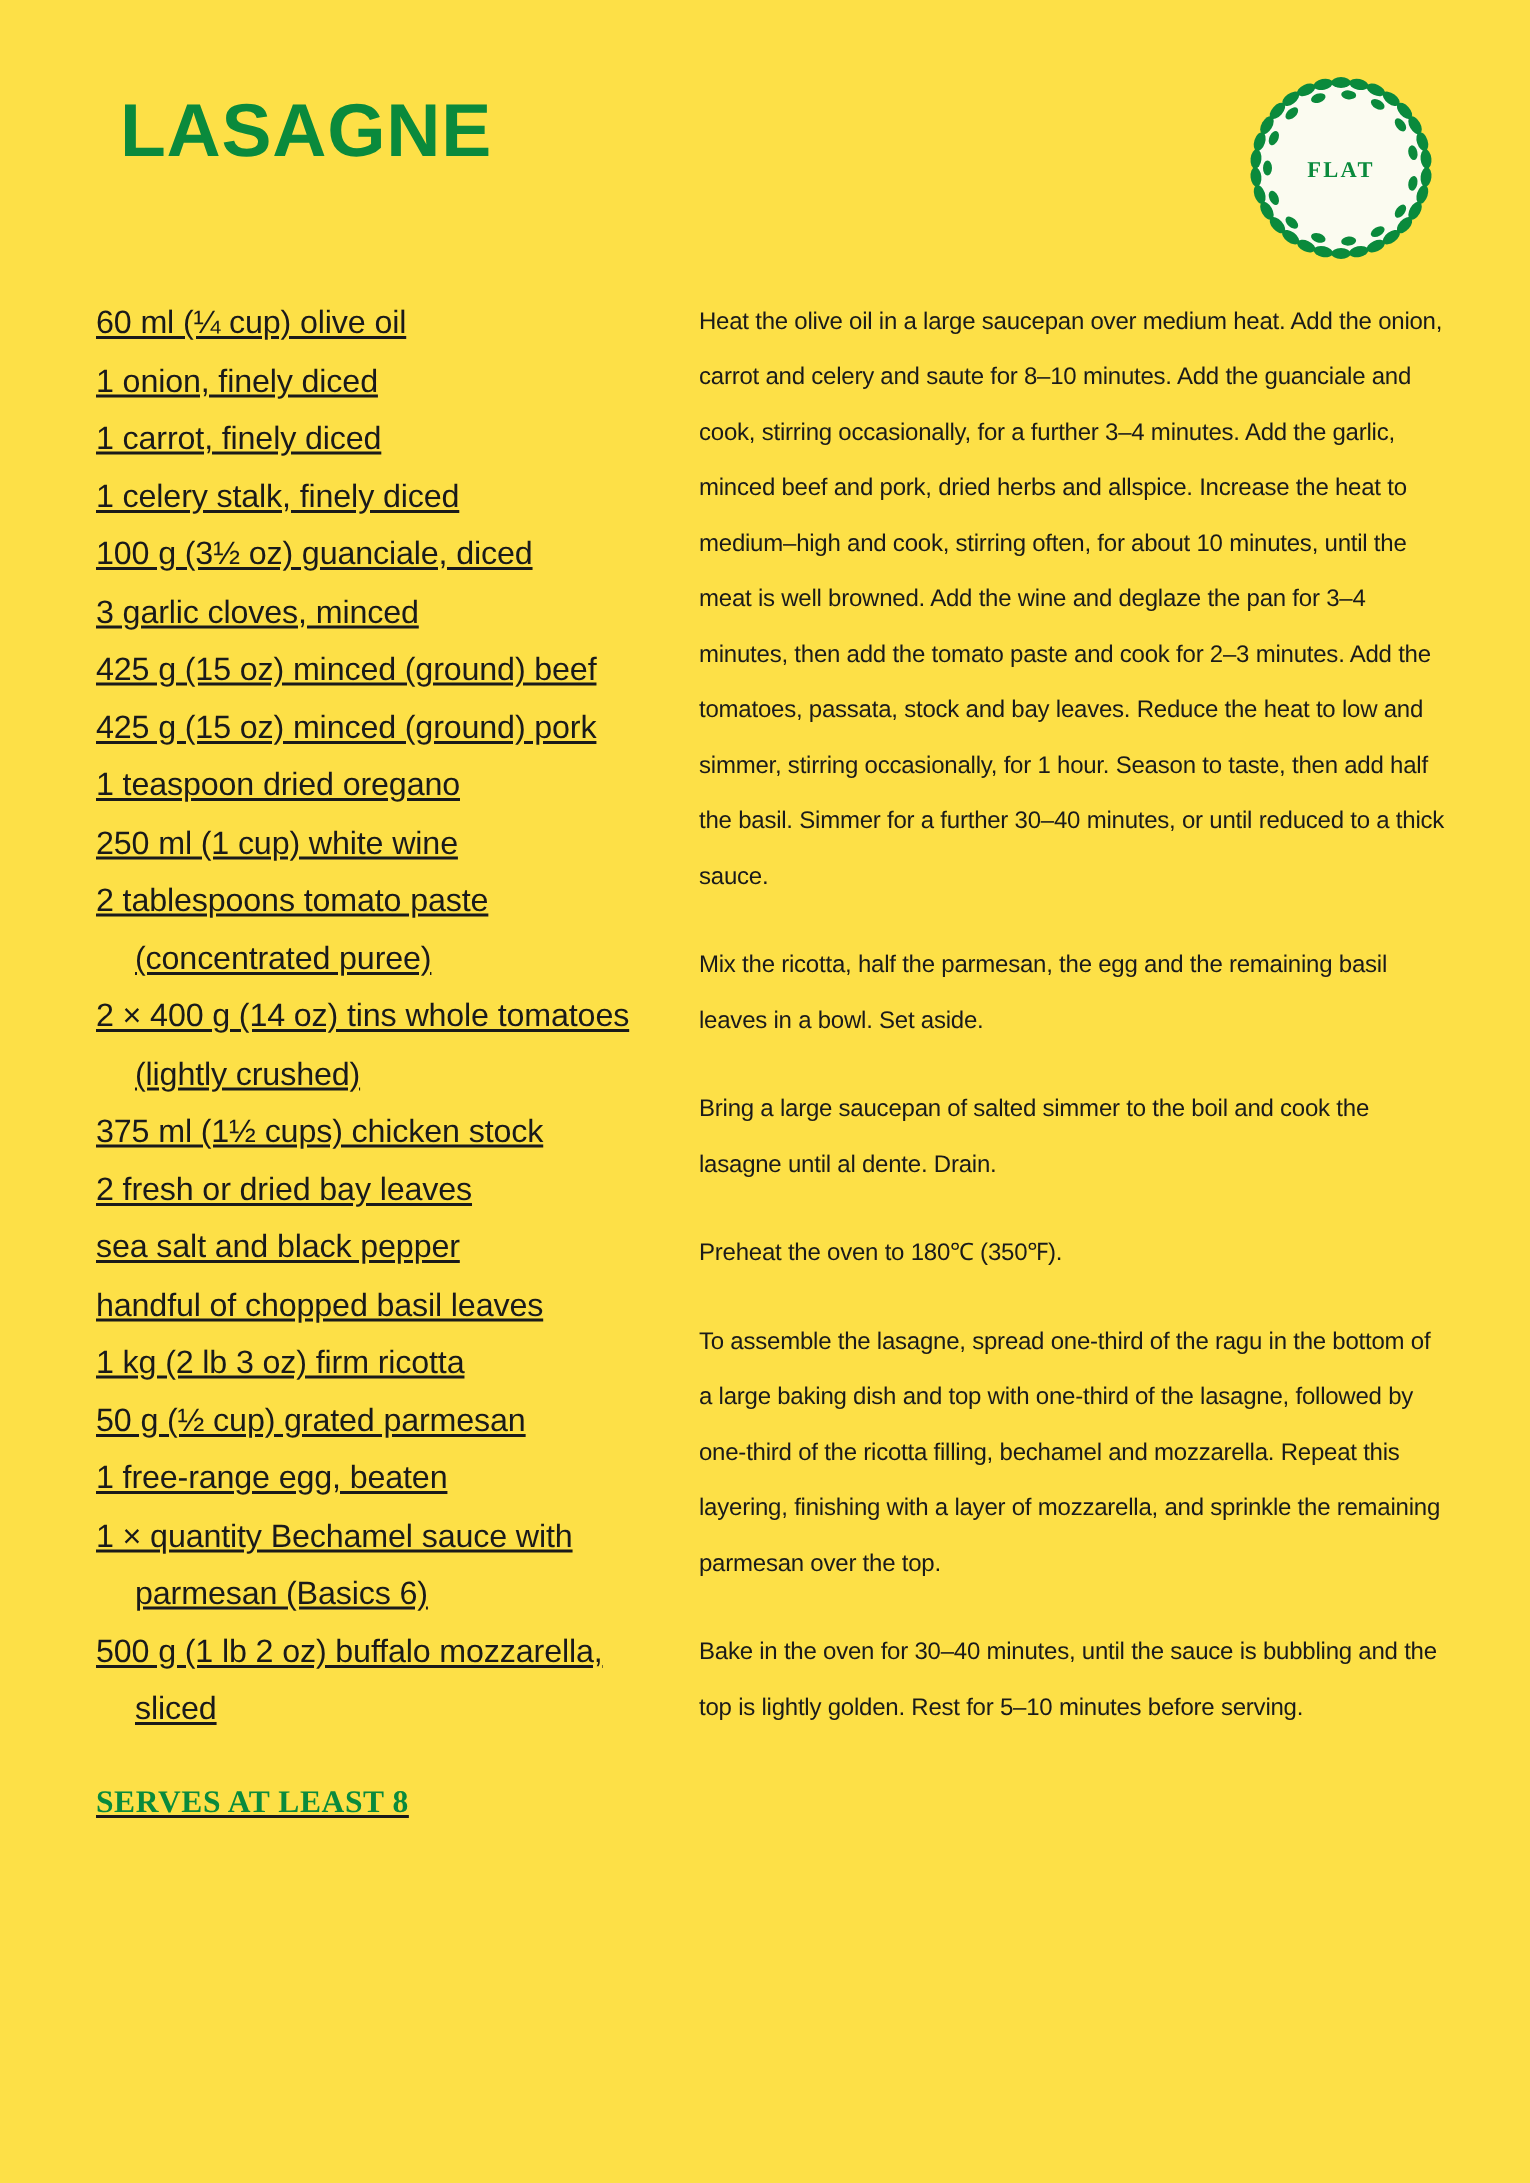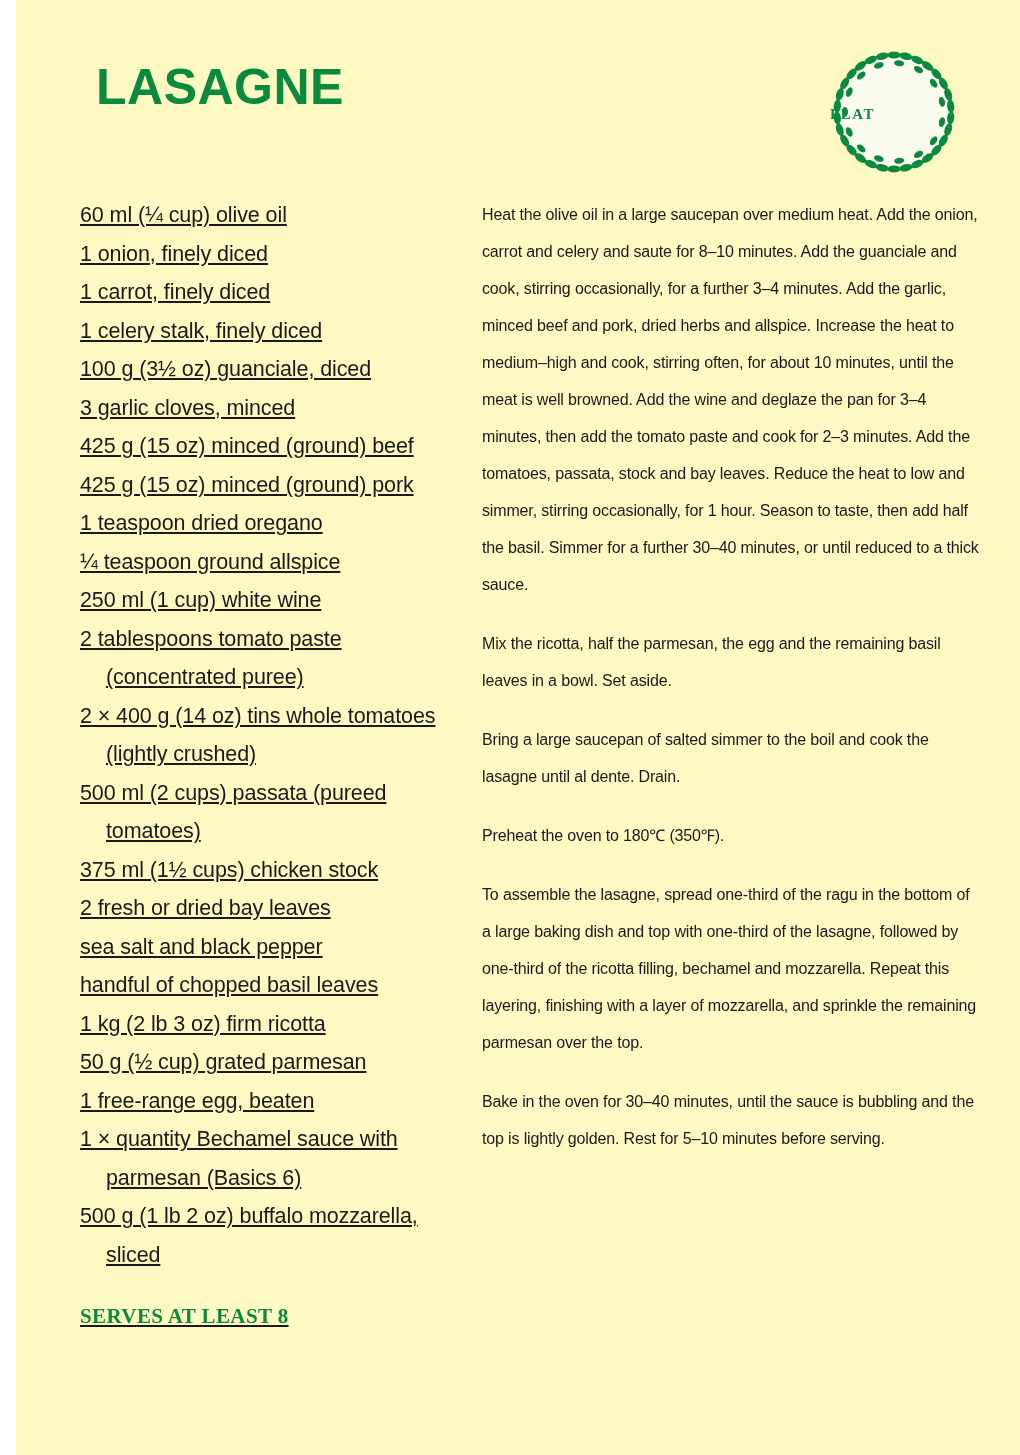--- a/index.html
+++ b/index.html
@@ -12,22 +12,21 @@
     height: 1455px;
     position: relative;
     font-family: "Liberation Sans", sans-serif;
     color: #1a1a1a;
     overflow: hidden;
   }
 
   .page {
     position: absolute;
     inset: 0;
-    background: #fef9c3;
-    margin-left: 16px;
+    background: #fde047;
   }
 
   
   .title {
     position: absolute;
     left: 80px;
     top: 62px;
     font-family: "Liberation Sans", sans-serif;
     font-weight: bold;
     font-size: 50px;
@@ -47,21 +46,21 @@
   .badge svg {
     display: block;
     width: 128px;
     height: 128px;
   }
   .badge-label {
     position: absolute;
     left: 0;
     top: 58px;
     width: 128px;
-    text-align: left;
+    text-align: center;
     font-family: "Liberation Serif", serif;
     font-weight: bold;
     font-size: 15px;
     letter-spacing: 1.5px;
     color: #0a8a3c;
   }
 
   
   .columns {
     position: absolute;
@@ -190,25 +189,23 @@
       <ul class="ingredients">
         <li>60 ml (¼ cup) olive oil</li>
         <li>1 onion, finely diced</li>
         <li>1 carrot, finely diced</li>
         <li>1 celery stalk, finely diced</li>
         <li>100 g (3½ oz) guanciale, diced</li>
         <li>3 garlic cloves, minced</li>
         <li>425 g (15 oz) minced (ground) beef</li>
         <li>425 g (15 oz) minced (ground) pork</li>
         <li>1 teaspoon dried oregano</li>
-        <li>¼ teaspoon ground allspice</li>
         <li>250 ml (1 cup) white wine</li>
         <li>2 tablespoons tomato paste (concentrated puree)</li>
         <li>2 × 400 g (14 oz) tins whole tomatoes (lightly crushed)</li>
-        <li>500 ml (2 cups) passata (pureed tomatoes)</li>
         <li>375 ml (1½ cups) chicken stock</li>
         <li>2 fresh or dried bay leaves</li>
         <li>sea salt and black pepper</li>
         <li>handful of chopped basil leaves</li>
         <li>1 kg (2 lb 3 oz) firm ricotta</li>
         <li>50 g (½ cup) grated parmesan</li>
         <li>1 free-range egg, beaten</li>
         <li>1 × quantity Bechamel sauce with parmesan (Basics 6)</li>
         <li>500 g (1 lb 2 oz) buffalo mozzarella, sliced</li>
       </ul>

